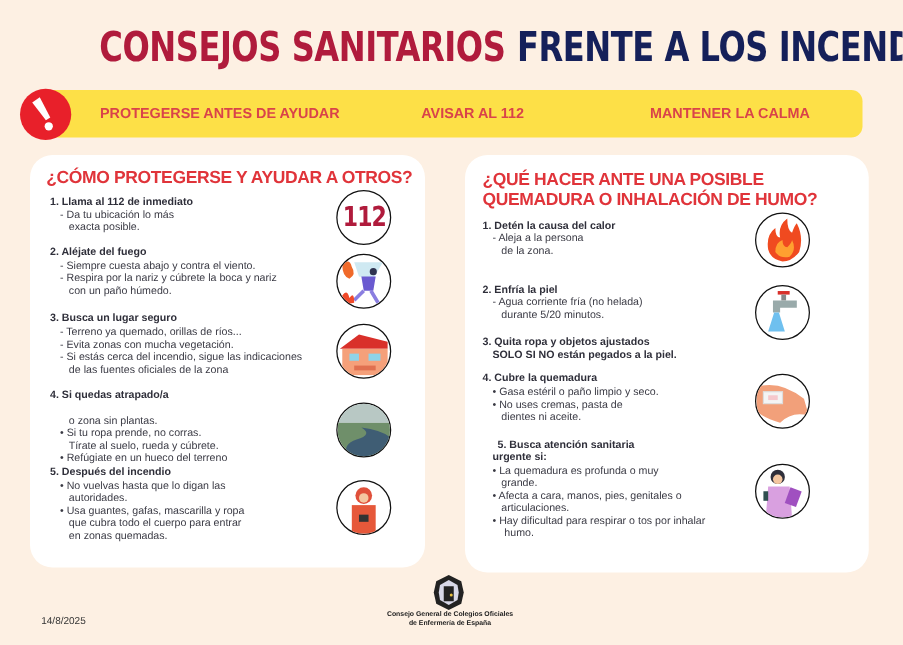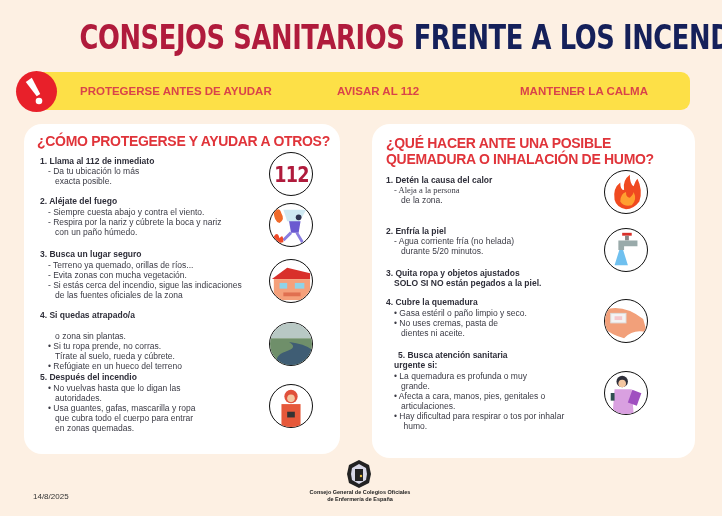--- a/index.html
+++ b/index.html
@@ -190,21 +190,21 @@
       <rect x="18" y="28" width="8" height="6" fill="#333"></rect>
     </svg>
   </div>
 </div>
 
 <div class="card card-right">
   <div class="card-title" style="top:26px;left:14px;">QUEMADURA O INHALACIÓN DE HUMO?</div>
   <div class="card-title" style="top:10px;left:14px;">¿QUÉ HACER ANTE UNA POSIBLE</div>
 
   <div class="item-head" style="top:51px;left:14px;">1.  Detén la causa del calor</div>
-  <div class="item-line" style="top:61px;left:22px;font-family:Liberation Serif, serif;">-  Aleja a la persona</div>
+  <div class="item-line" style="top:61px;left:22px;">-  Aleja a la persona</div>
   <div class="item-line" style="top:71px;left:22px;white-space:pre;">   de la zona.</div>
   <div class="circle" style="top:46px;left:232px;">
     <svg width="44" height="44" viewBox="0 0 44 44">
       <path d="M10 30 Q8 18 16 12 Q16 20 20 20 Q18 10 26 4 Q26 14 30 16 Q32 10 34 8 Q40 20 36 32 Q30 40 22 40 Q12 38 10 30Z" fill="#f04a20"></path>
       <path d="M16 32 Q16 24 22 22 Q22 28 26 28 Q30 24 30 22 Q34 30 28 36 Q20 38 16 32Z" fill="#ffa030"></path>
     </svg>
   </div>
 
   <div class="item-head" style="top:102px;left:14px;">2. Enfría la piel</div>
   <div class="item-line" style="top:112px;left:22px;">-  Agua corriente fría (no helada)</div>

